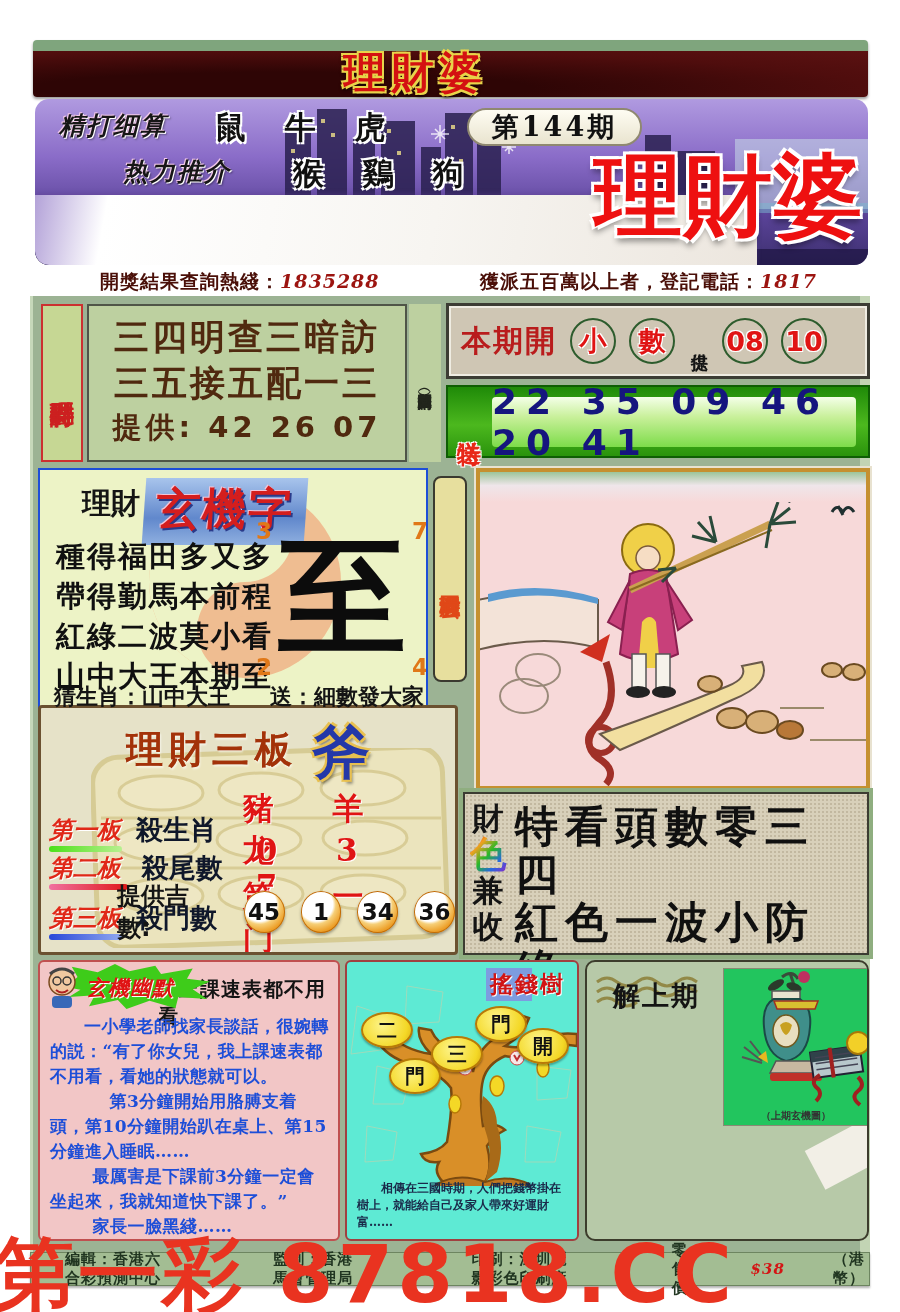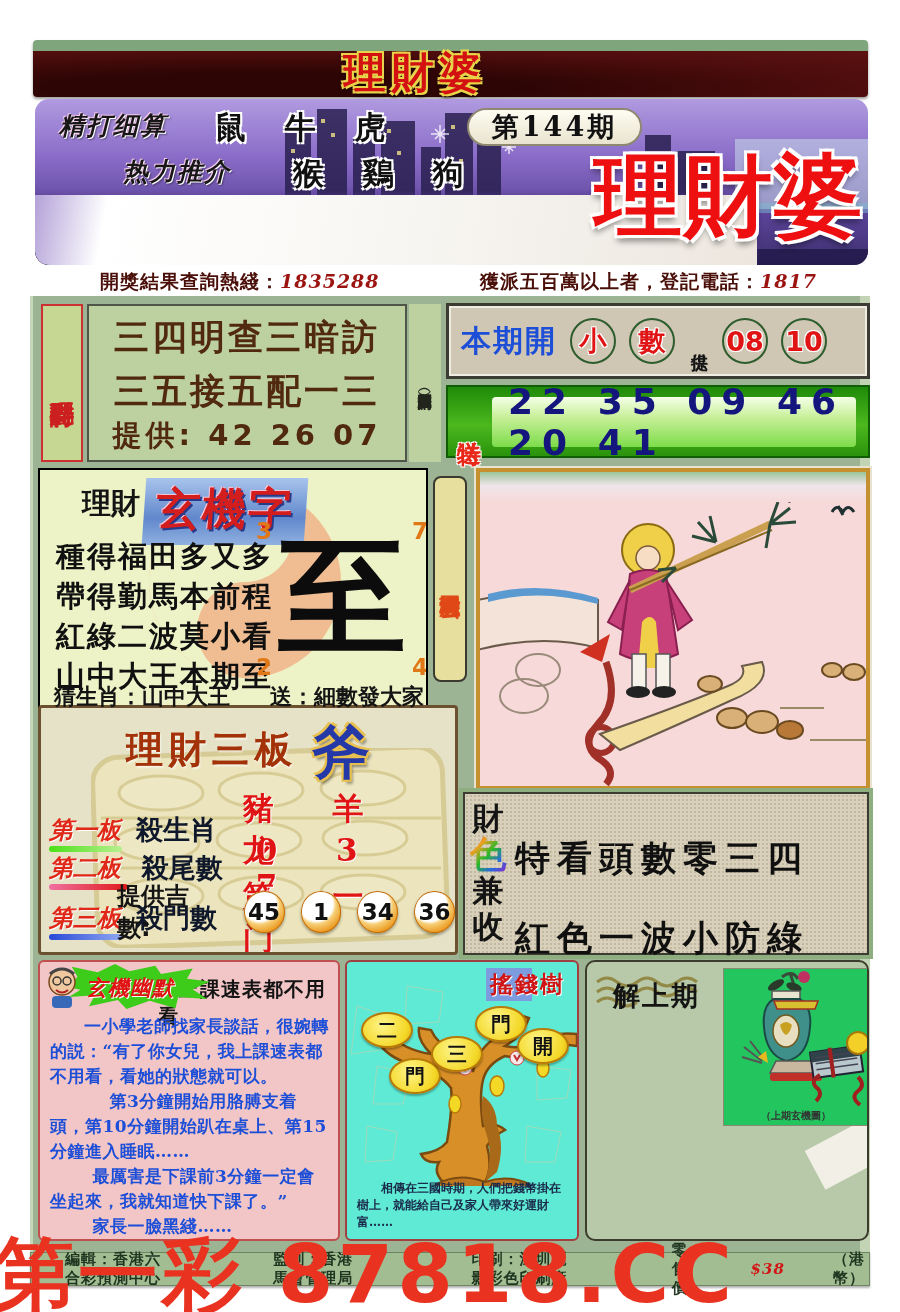--- a/index.html
+++ b/index.html
@@ -51,42 +51,42 @@
   .poem-box { left:54px; top:8px; width:320px; height:158px; background:#bdd0a0; border:2px solid #4f5548;
     text-align:center; color:#50290f; }
   .poem-box .l { font-size:35px; font-weight:900; letter-spacing:3px; line-height:46px; margin-top:8px; }
   .poem-box .p { font-size:29px; font-weight:700; letter-spacing:4px; margin-top:2px; }
   .scratch-note { left:376px; top:8px; width:32px; height:158px; background:#bdd0a0; color:#22261c;
     font-size:14px; font-weight:700; display:flex; align-items:center; justify-content:center; line-height:1.05; }
 
   
   .result-box { left:413px; top:7px; width:424px; height:76px; background:#cfc6b4; border:3px solid #3c3c34;
     box-shadow:inset 0 0 0 2px #efece2; display:flex; align-items:center; padding-left:12px; }
-  .result-box .pre { font-size:30px; font-weight:900; color:#1d4ed8; letter-spacing:2px;
+  .result-box .pre { font-size:30px; font-weight:900; color:#b91c1c; letter-spacing:2px;
     font-family:"DejaVu Serif","Liberation Serif",serif; }
   .rb-circle { width:46px; height:46px; border-radius:50%; border:2px solid #2d5c2d; margin-left:13px;
     display:flex; align-items:center; justify-content:center;
     color:#e01414; font-size:27px; font-weight:900;
     text-shadow:-1px -1px 0 #fff,1px -1px 0 #fff,-1px 1px 0 #fff,1px 1px 0 #fff; }
   .rb-provide { width:24px; margin-left:10px; font-size:17px; line-height:19px; font-weight:700; color:#161616;
     font-family:"DejaVu Serif","Liberation Serif",serif;}
 
   
   .tesong { left:413px; top:89px; width:424px; height:73px; background:linear-gradient(180deg,#1f8a08,#4cb81e 55%,#2a930c);
     border:2px solid #0e5e04; display:flex; align-items:center; }
   .tesong .lab { width:34px; height:64px; margin-left:4px; color:#e82818; font-size:24px; font-weight:900;
     display:flex; align-items:center; justify-content:center;
     text-shadow:-1px -1px 0 #fff,1px -1px 0 #fff,-1px 1px 0 #fff,1px 1px 0 #fff; }
   .tesong .bar { flex:1; margin:0 12px 0 6px; height:50px; border-radius:4px;
     background:linear-gradient(180deg,#f4ffe8 0%, #c8f09a 40%, #7ddc4a 100%);
     display:flex; align-items:center; justify-content:center;
-    color:#15157e; font-size:36px; font-weight:900; letter-spacing:9px;padding-left:16px; }
-
-  
-  .mystic-word { left:5px; top:172px; width:390px; height:252px; background:#edf3c6; border:2px solid #000000; overflow:hidden; }
+    color:#15157e; font-size:36px; font-weight:900; letter-spacing:9px; }
+
+  
+  .mystic-word { left:5px; top:172px; width:390px; height:252px; background:#edf3c6; border:2px solid #1d4ed8; overflow:hidden; }
   .mw-taiji { position:absolute; left:105px; top:12px; opacity:.85; }
   .mw-title { position:absolute; left:42px; top:8px; z-index:2; display:flex; align-items:flex-start; }
   .mw-title .pre { font-size:29px; font-weight:900; color:#141414; margin-top:6px;
     font-family:"DejaVu Serif","Liberation Serif",serif; }
   .mw-title .styl { margin-left:4px; padding:2px 12px 6px;
     background:linear-gradient(180deg,#a8c4ec 0%, #6188cc 60%, #90b0e0 100%);
     font-size:44px; font-weight:900; color:#d41e1e; letter-spacing:2px; transform:skewX(-4deg);
     font-family:"DejaVu Serif","Liberation Serif",serif;
     text-shadow:2px 2px 0 #2a3a8a, -1px -1px 0 #f4c6d8; }
   .mw-lines { position:absolute; left:16px; top:66px; z-index:2; font-size:29px; font-weight:900; color:#101010;
@@ -139,22 +139,22 @@
   
   .caise { left:430px; top:496px; width:406px; height:163px; background:#d8d0ba;
     background-image:radial-gradient(#c2b8a0 1px, transparent 1px); background-size:4px 4px;
     border:2px solid #3c3c32; box-shadow:0 0 0 4px #8fae80; display:flex; }
   .cs-vert { width:46px; padding-top:6px; display:flex; flex-direction:column; align-items:center; }
   .cs-vert span { font-size:31px; font-weight:900; color:#141414; line-height:36px;
     font-family:"DejaVu Serif","Liberation Serif",serif; }
   .cs-vert span.rainbow { background:linear-gradient(135deg,#e02020,#f0a020,#28b828,#2868e0,#9028c8);
     -webkit-background-clip:text; background-clip:text; color:transparent; font-size:37px; font-weight:900; }
   .cs-body { flex:1; padding:8px 6px 0 4px; }
-  .cs-line { font-size:35px; font-weight:900; color:#101010; letter-spacing:7px; line-height:48px;
-    font-family:"DejaVu Serif","Liberation Serif",serif;margin-top:32px; }
+  .cs-line { font-size:43px; font-weight:900; color:#101010; letter-spacing:7px; line-height:48px;
+    font-family:"DejaVu Serif","Liberation Serif",serif; }
   .cs-provide { display:flex; align-items:center; margin-top:4px; }
   .cs-provide .lab { font-size:27px; font-weight:900; color:#141414; }
   .ball { width:50px; height:50px; border-radius:50%; margin-left:16px;
     background:radial-gradient(circle at 36% 30%, #ffffff 0 40%, #f9b545 55%, #ef8812 85%, #d06c06 100%);
     box-shadow:0 2px 3px rgba(0,0,0,.4);
     display:flex; align-items:center; justify-content:center; font-size:26px; font-weight:900; color:#111; }
 
   
   .joke { left:5px; top:664px; width:302px; height:281px; background:#f2c6c6; border:2px solid #c05050; border-radius:6px; overflow:hidden; }
   .joke-badge { position:absolute; left:2px; top:2px; width:168px; height:46px; z-index:3; }
@@ -255,21 +255,21 @@
   </div>
   <div class="abs hotline" style="left:480px;">
     <span>獲派五百萬以上者，登記電話：</span><b>1817</b>
   </div>
 
   <div class="abs main">
 
     <div class="abs poet-label vert">理財特碼詩</div>
     <div class="abs poem-box">
       <div class="l">三四明查三暗訪</div>
-      <div class="l" style="margin-top:8px;">三五接五配一三</div>
+      <div class="l" style="margin-top:0;">三五接五配一三</div>
       <div class="p">提供: 42 26 07</div>
     </div>
     <div class="abs scratch-note vert">（請刮開塗層觀閱）</div>
 
     <div class="abs result-box">
       <span class="pre">本期開</span>
       <span class="rb-circle">小</span>
       <span class="rb-circle">數</span>
       <span class="rb-provide vert">提供</span>
       <span class="rb-circle">08</span>

